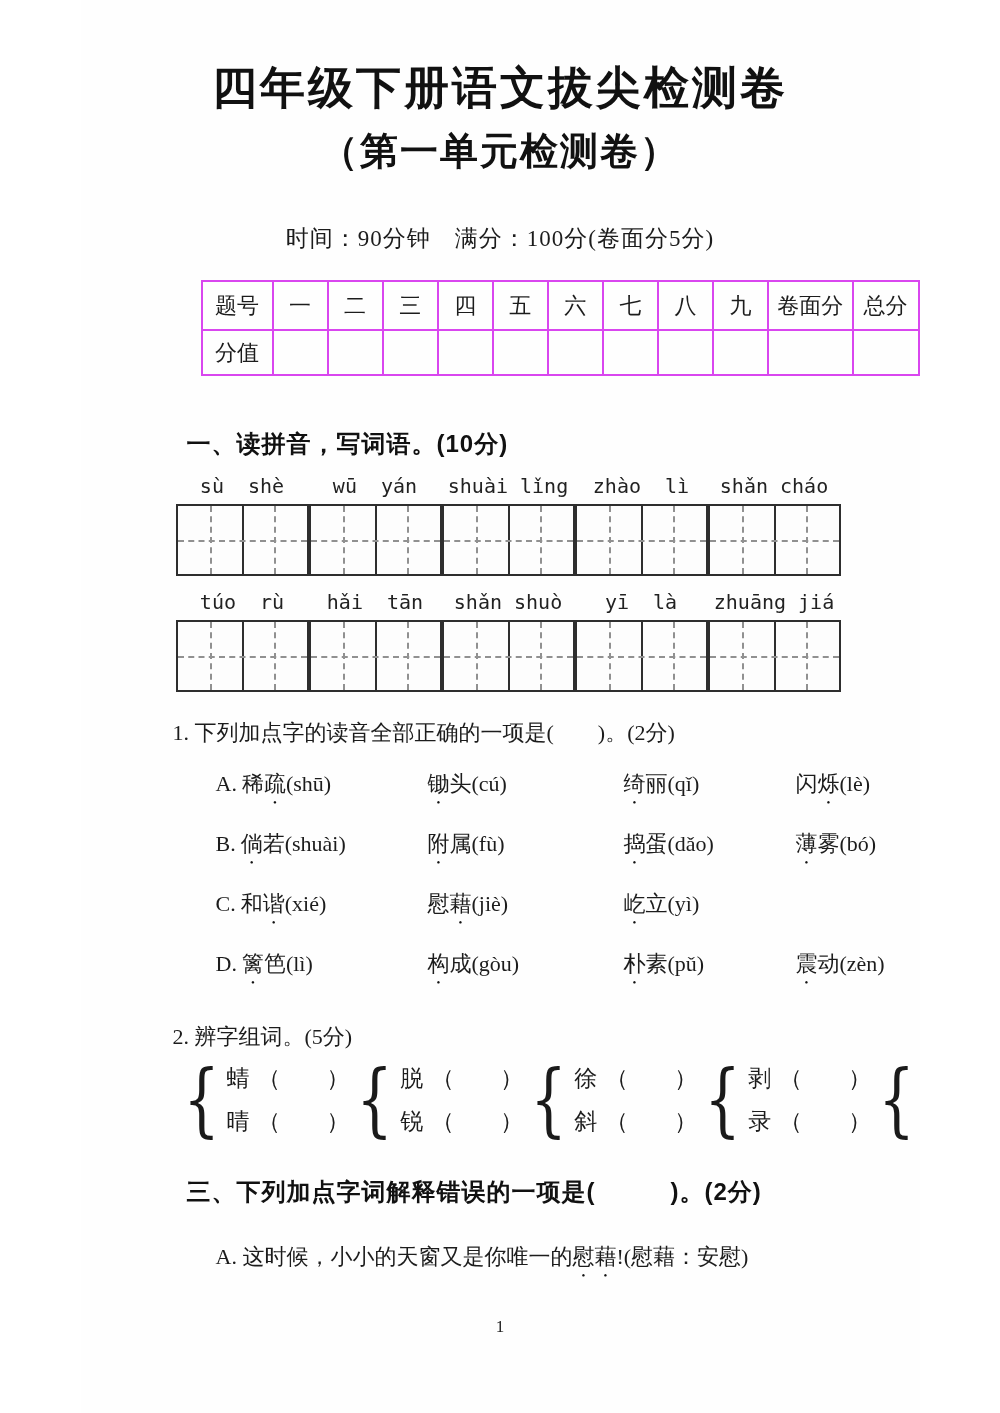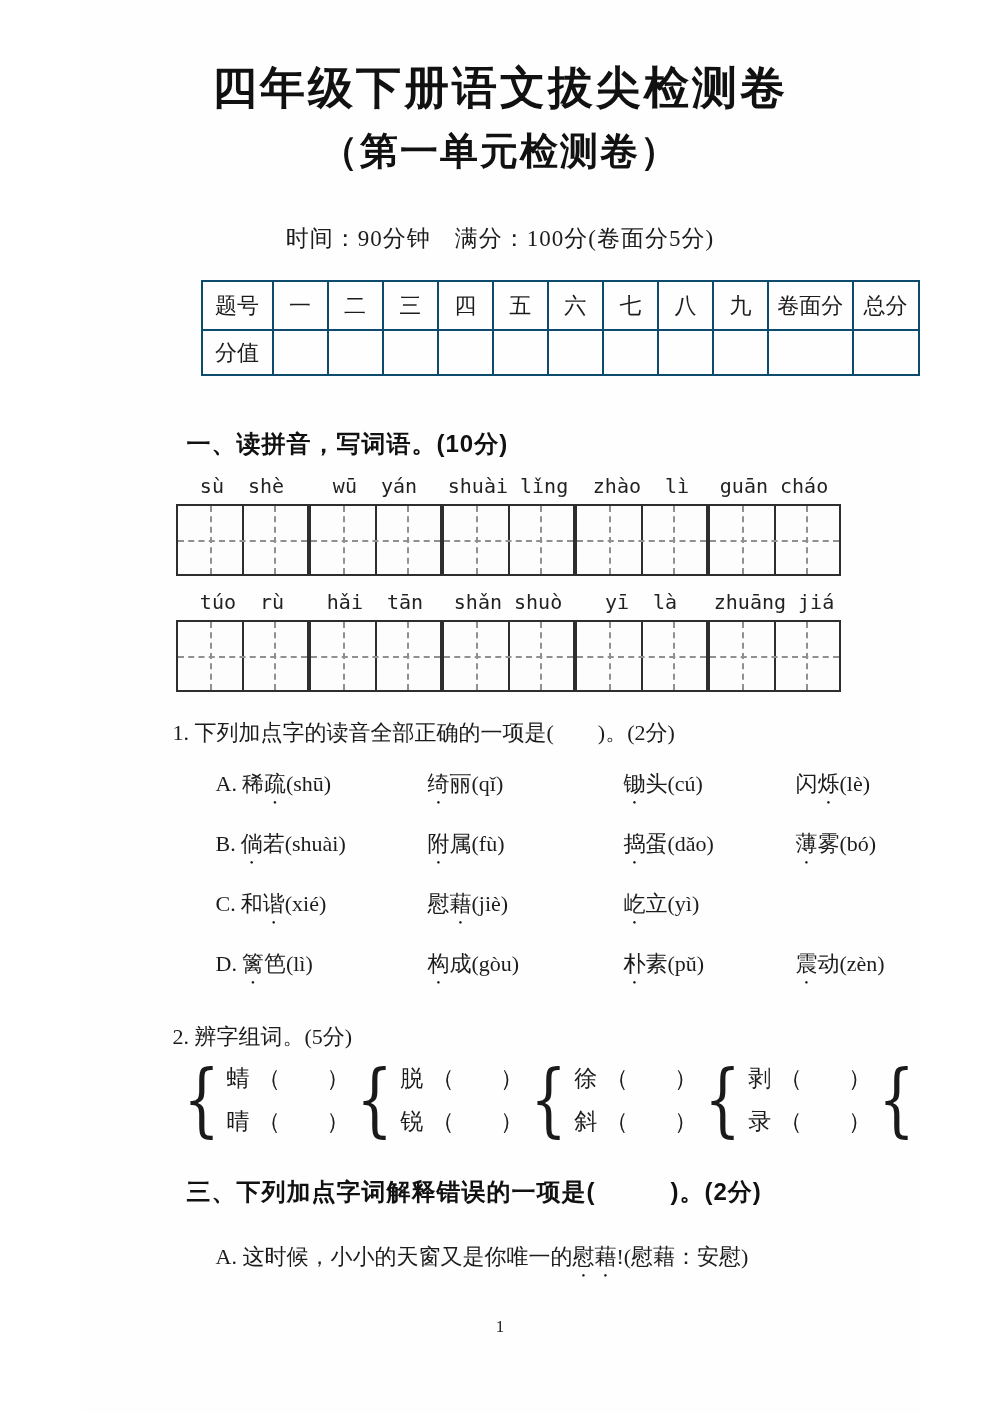--- a/index.html
+++ b/index.html
@@ -38,21 +38,21 @@
     text-align: center;
     font-size: 23px;
     letter-spacing: 1px;
   }
   table.score {
     border-collapse: collapse;
     margin: 26px 0 0 120px;
     table-layout: fixed;
   }
   table.score td {
-    border: 2px solid #0c4a6e;
+    border: 2px solid #d946ef;
     text-align: center;
     vertical-align: middle;
     font-size: 22px;
     padding: 0;
   }
   table.score tr.hdr td { height: 49px; }
   table.score tr.val td { height: 45px; }
   td.c-label { width: 80px; }
   td.c-num   { width: 61px; }
   td.c-wide  { width: 96px; }
@@ -219,21 +219,21 @@
     <div class="pycol">
       <div class="pinyin">zhào  lì</div>
       <div class="wbox">
           <div class="vline"></div>
           <div class="hdash"></div>
           <div class="vdash1"></div>
           <div class="vdash2"></div>
         </div>
     </div>
     <div class="pycol">
-      <div class="pinyin">guān cháo</div>
+      <div class="pinyin">shǎn cháo</div>
       <div class="wbox">
           <div class="vline"></div>
           <div class="hdash"></div>
           <div class="vdash1"></div>
           <div class="vdash2"></div>
         </div>
     </div>
   </div>
 
   <div class="pyrow">
@@ -282,22 +282,22 @@
           <div class="vdash2"></div>
         </div>
     </div>
   </div>
 
 
   <div class="qtext">1. 下列加点字的读音全部正确的一项是(　　)。(2分)</div>
 
   <div class="opt-row">
     <span><span class="opt-label">A.</span><span class="word"><span>稀</span><span class="u-dot">疏</span><span>(shū)</span></span></span>
+    <span class="word"><span></span><span class="u-dot">锄</span><span>头(cú)</span></span>
     <span class="word"><span></span><span class="u-dot">绮</span><span>丽(qǐ)</span></span>
-    <span class="word"><span></span><span class="u-dot">锄</span><span>头(cú)</span></span>
     <span class="word"><span>闪</span><span class="u-dot">烁</span><span>(lè)</span></span>
   </div>
 
   <div class="opt-row">
     <span><span class="opt-label">B.</span><span class="word"><span></span><span class="u-dot">倘</span><span>若(shuài)</span></span></span>
     <span class="word"><span></span><span class="u-dot">附</span><span>属(fù)</span></span>
     <span class="word"><span></span><span class="u-dot">捣</span><span>蛋(dǎo)</span></span>
     <span class="word"><span></span><span class="u-dot">薄</span><span>雾(bó)</span></span>
   </div>
 

